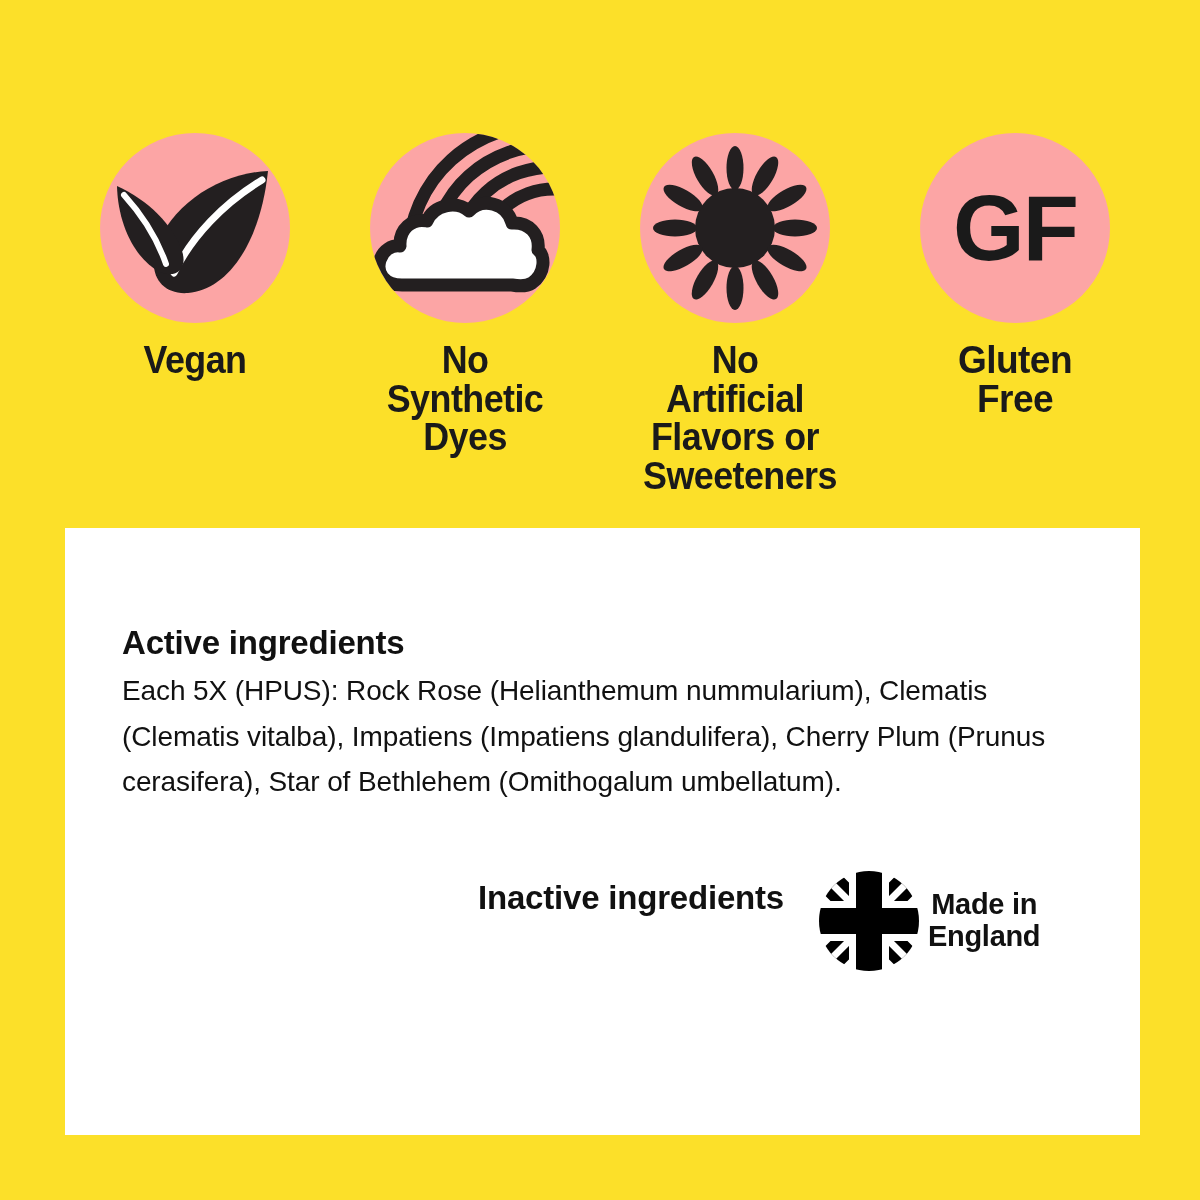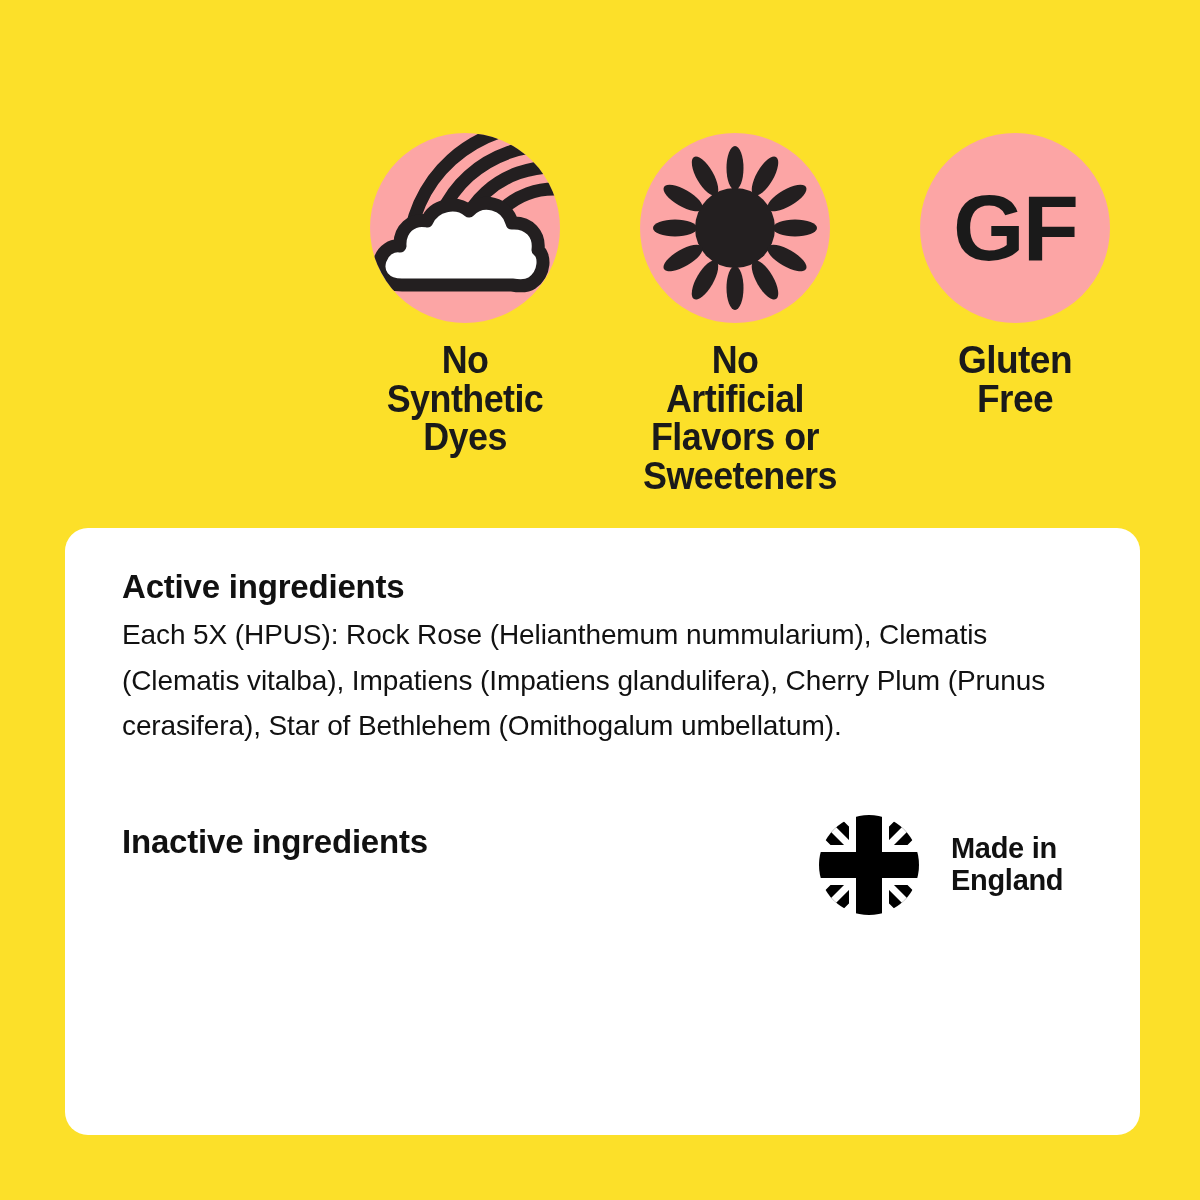--- a/index.html
+++ b/index.html
@@ -85,22 +85,21 @@
   }
 
   
   #info-card {
     position: absolute;
     left: 65px;
     top: 528px;
     width: 1075px;
     height: 607px;
     background: #ffffff;
-    padding: 40px 0 0 57px;
-    border-radius: 23px;
+    padding: 96px 0 0 57px;
   }
 
   .section-heading {
     font-size: 33px;
     font-weight: 700;
     letter-spacing: -0.2px;
     color: #111111;
     margin-bottom: 6px;
   }
 
@@ -108,45 +107,60 @@
     font-size: 28px;
     line-height: 1.63;
     letter-spacing: -0.1px;
     color: #111111;
     max-width: 940px;
     font-weight: 400;
   }
 
   #active-section { margin-bottom: 74px; }
 
-  #inactive-section { position: relative; }
+  #inactive-section { position: relative; text-align: center; }
 
   #made-in-england {
     position: absolute;
     left: 697px;
     top: -8px;
     display: flex;
     align-items: center;
-    gap: 32px;
+    gap: 9px;
   }
 
   #made-in-england-text {
     font-size: 29px;
     font-weight: 700;
     line-height: 1.1;
     letter-spacing: -0.3px;
     color: #111111;
     white-space: pre-line;
   }
 </style>
 </head>
 <body>
 
 <div id="badge-strip">
 
+  <div class="badge" id="badge-vegan">
+    <div class="badge-circle">
+      <svg width="190" height="190" viewBox="0 0 190 190">
+
+        <path d="M168 38 C 120 40, 70 72, 56 116 C 48 142, 62 162, 88 160 C 126 157, 160 113, 168 38 Z" fill="#231f20"></path>
+
+        <path d="M162 47 C 124 70, 92 103, 74 140" stroke="#ffffff" stroke-width="7" fill="none" stroke-linecap="round"></path>
+
+        <path d="M17 53 C 18 93, 36 127, 60 139 C 76 146, 88 136, 82 118 C 73 92, 48 67, 17 53 Z" fill="#231f20"></path>
+
+        <path d="M24 62 C 44 84, 58 108, 66 131" stroke="#ffffff" stroke-width="6" fill="none" stroke-linecap="round"></path>
+      </svg>
+    </div>
+    <div class="badge-label">Vegan</div>
+  </div>
 
   <div class="badge" id="badge-flavors">
     <div class="badge-circle">
       <svg width="190" height="190" viewBox="0 0 190 190">
         <circle cx="95" cy="95" r="40" fill="#231f20"></circle>
         <g fill="#231f20">
           <ellipse cx="95" cy="35" rx="8.5" ry="22" transform="rotate(0 95 35)"></ellipse>
           <ellipse cx="95" cy="35" rx="8.5" ry="22" transform="rotate(30 95 95)"></ellipse>
           <ellipse cx="95" cy="35" rx="8.5" ry="22" transform="rotate(60 95 95)"></ellipse>
           <ellipse cx="95" cy="35" rx="8.5" ry="22" transform="rotate(90 95 95)"></ellipse>

